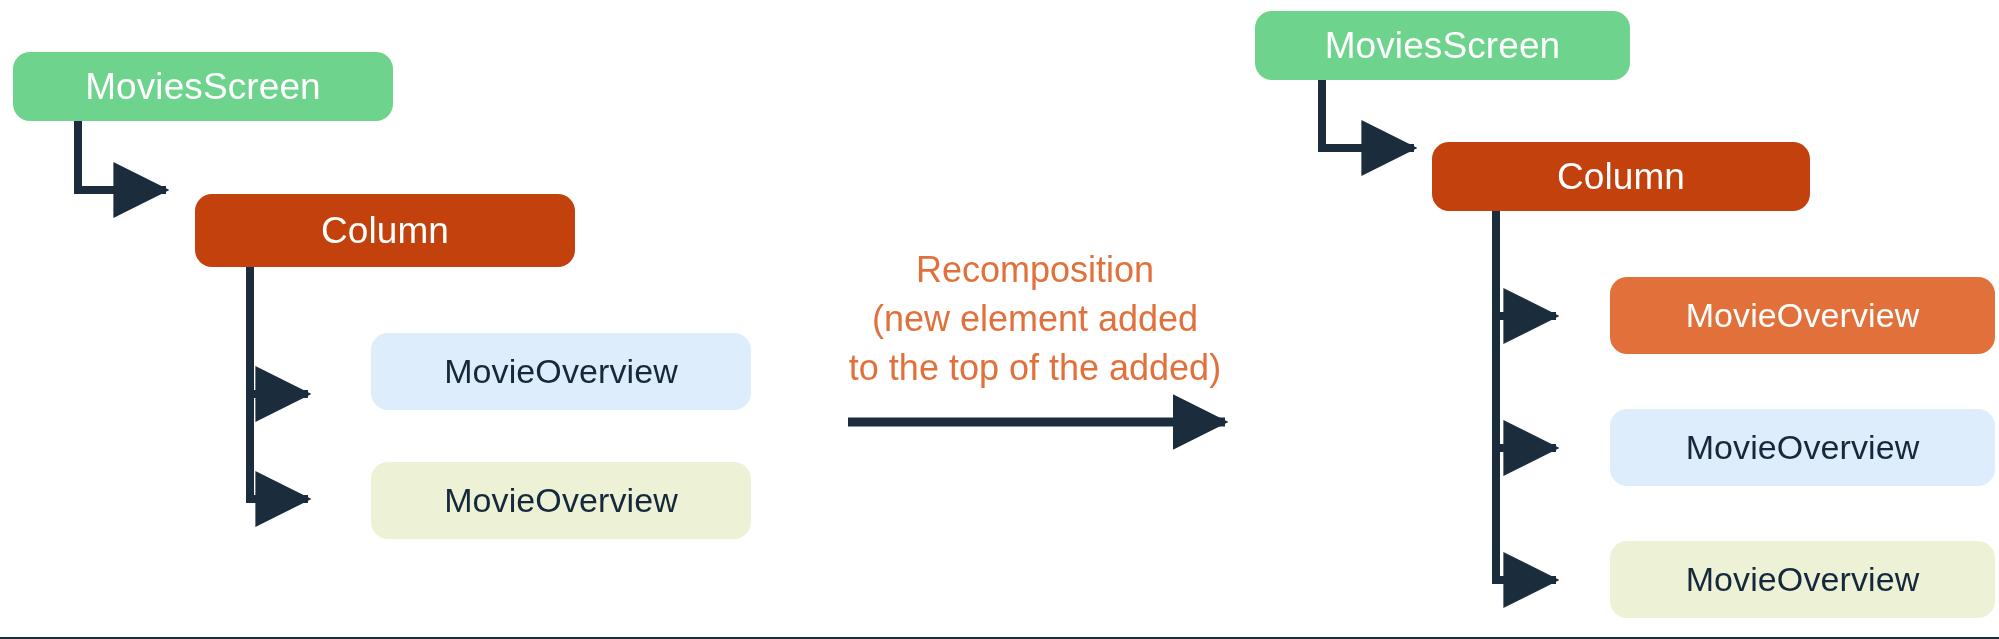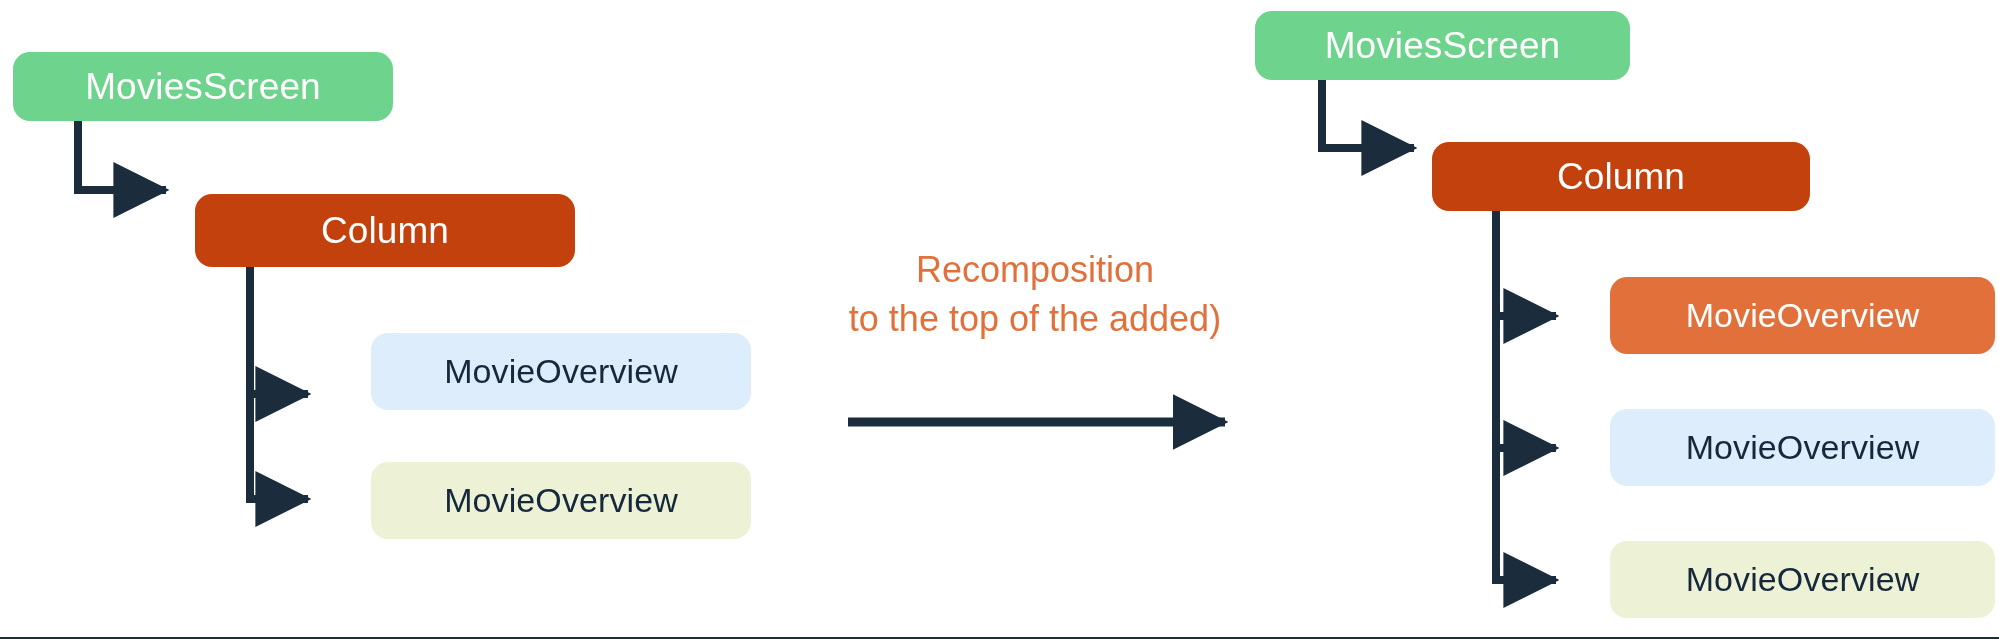--- a/index.html
+++ b/index.html
@@ -133,20 +133,21 @@
   <div class="node node-ov-blue" style="left:371px; top:333px; width:380px; height:77px;">
     <span>MovieOverview</span>
   </div>
 
   <div class="node node-ov-cream" style="left:371px; top:462px; width:380px; height:77px;">
     <span>MovieOverview</span>
   </div>
 
   <div id="caption" style="left:760px; top:245px; width:550px;">
     <div>Recomposition</div>
+    <div>(new element added</div>
     <div>to the top of the added)</div>
   </div>
 
   <div class="node node-screen" style="left:1255px; top:11px; width:375px; height:69px;">
     <span>MoviesScreen</span>
   </div>
 
   <div class="node node-column" style="left:1432px; top:142px; width:378px; height:69px;">
     <span>Column</span>
   </div>

